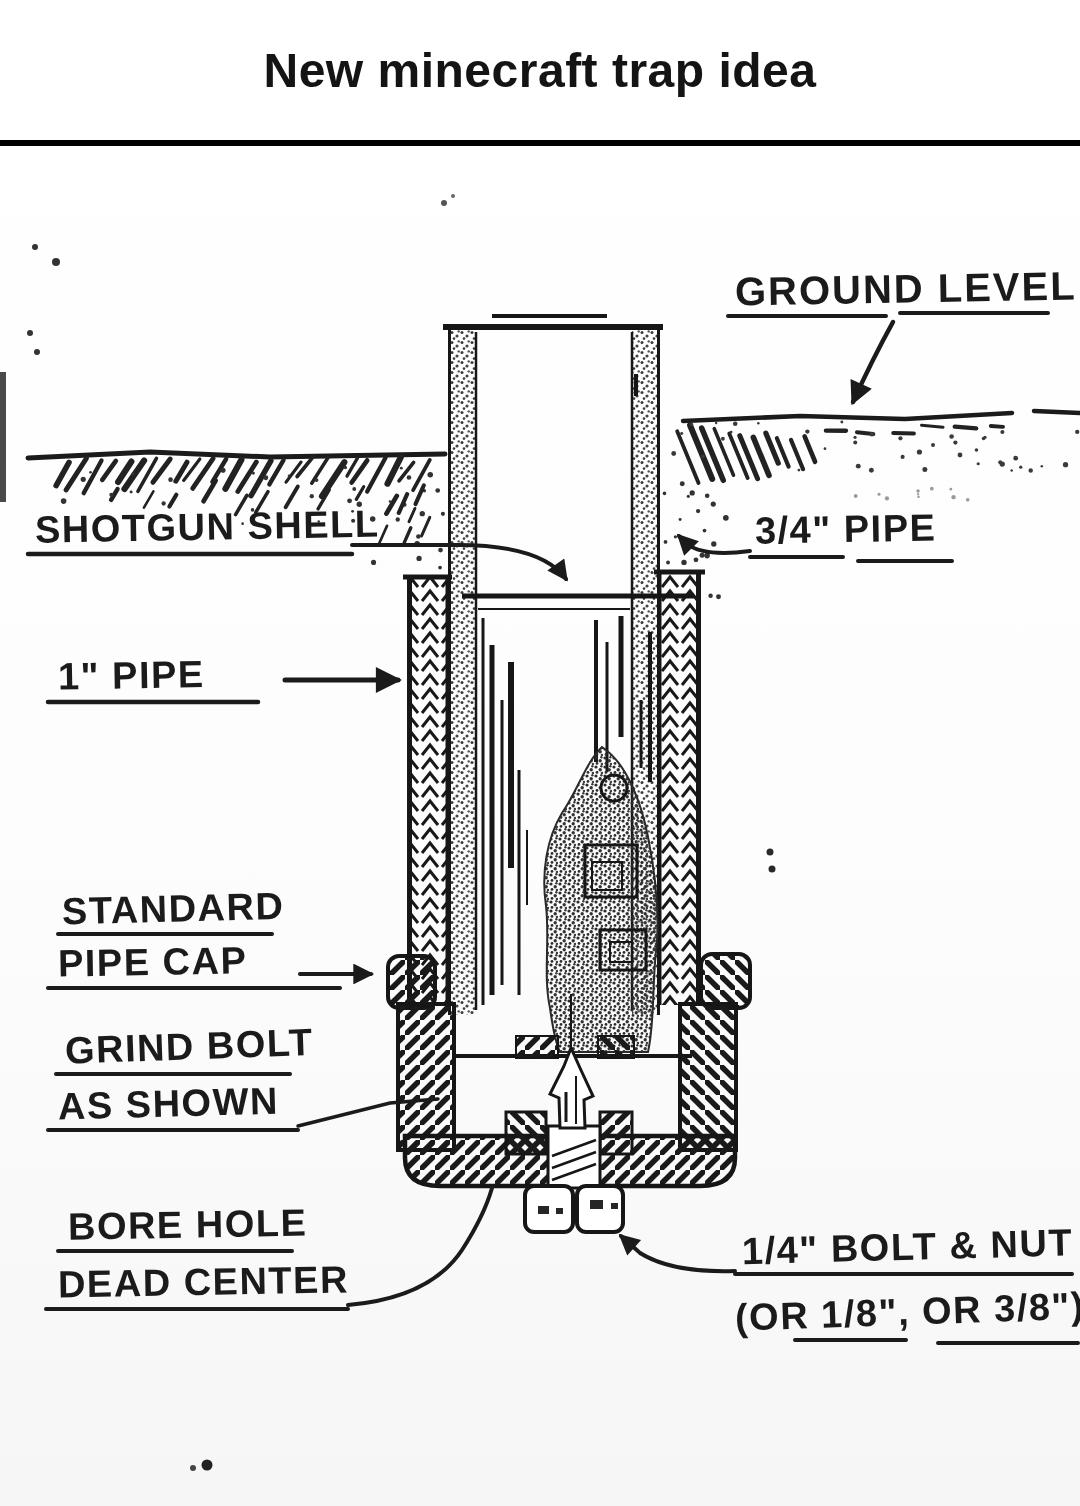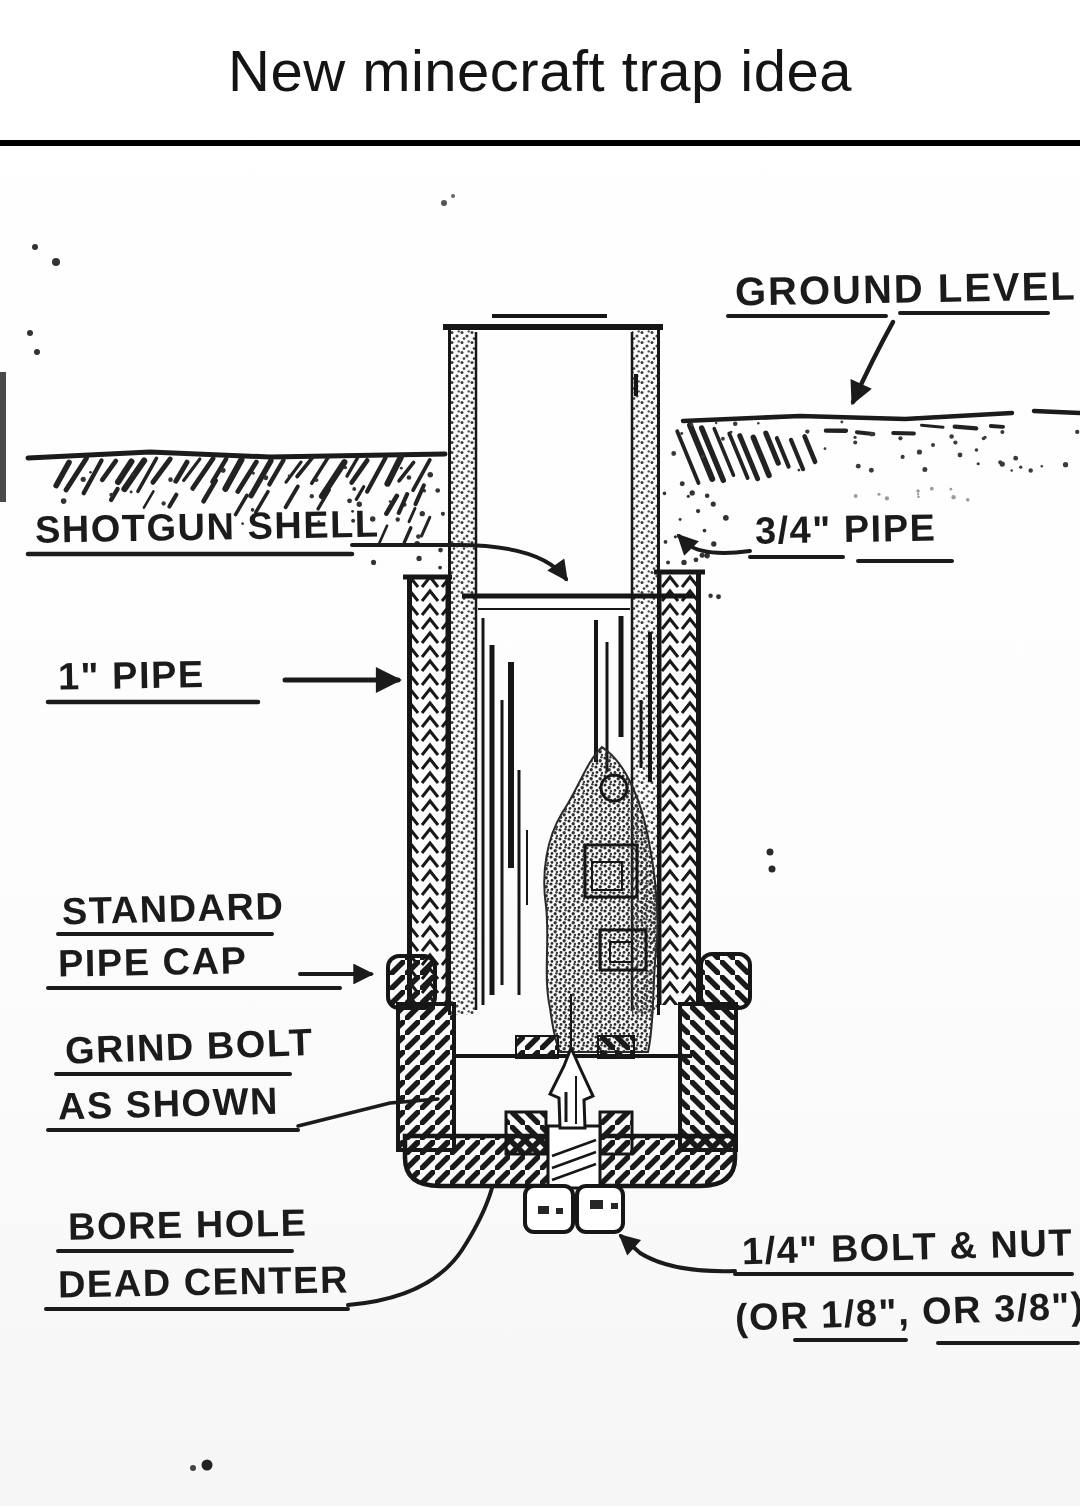--- a/index.html
+++ b/index.html
@@ -1,20 +1,20 @@
 <!DOCTYPE html>
 <html><head>
 <meta charset="utf-8">
 <style>
   html,body{margin:0;padding:0;background:#ffffff;}
   .page{position:relative;width:1080px;height:1506px;overflow:hidden;
         font-family:"Liberation Sans",sans-serif;
         background:linear-gradient(180deg,#ffffff 0%,#fdfdfd 55%,#f6f6f6 100%);}
   .header{height:140px;display:flex;align-items:center;justify-content:center;}
-  .title{font-size:58px;font-weight:400;color:#141414;letter-spacing:0.5px;}
+  .title{font-size:48px;font-weight:700;color:#141414;letter-spacing:0.5px;}
   .divider{height:6px;background:#000;}
   svg.diagram{display:block;}
   .lbl{font-family:"Liberation Sans",sans-serif;font-weight:bold;font-size:38px;
        fill:#1b1b1b;letter-spacing:1.5px;}
   .lbl-big{font-size:40px;letter-spacing:2px;}
   .ln{stroke:#1b1b1b;fill:none;stroke-linecap:round;}
   .edge{stroke:#161616;fill:none;stroke-linecap:butt;}
 </style>
 </head>
 <body>

